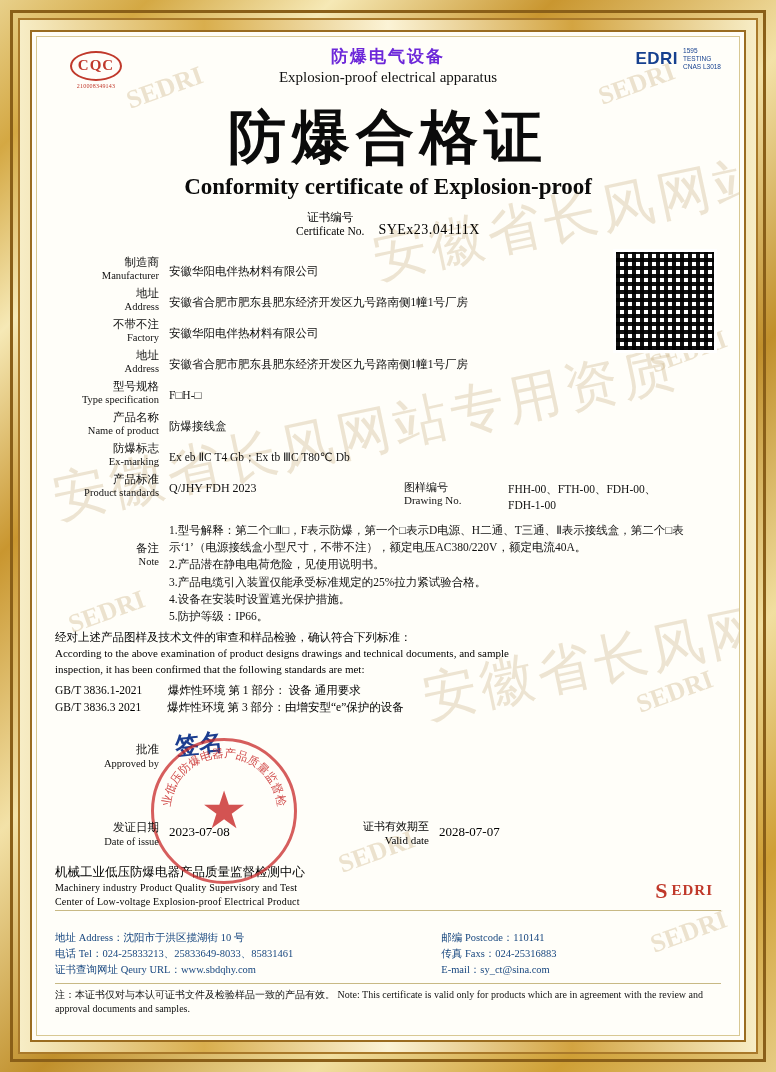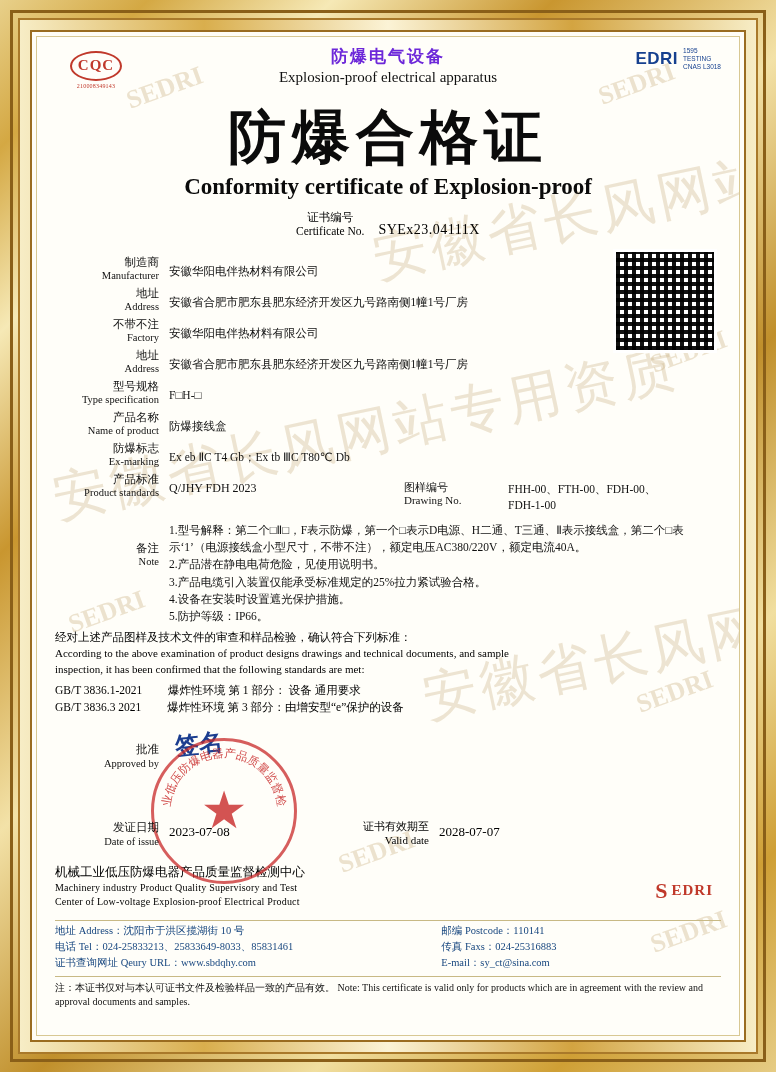--- a/index.html
+++ b/index.html
@@ -156,21 +156,21 @@
   .valid-val{font-size:13px;padding-top:4px;}
   .org{margin-top:16px;position:relative;}
   .org .cn{font-size:12.5px;}
   .org .en{font-size:10px;line-height:1.45;letter-spacing:.2px;}
   .sedri{
     position:absolute;right:8px;top:14px;display:flex;align-items:center;gap:4px;
   }
   .sedri .s{color:#c0392b;font-size:22px;font-weight:bold;font-family:"Liberation Serif",serif;}
   .sedri .t{color:#c0392b;font-size:15px;font-weight:bold;letter-spacing:1px;font-family:Liberation Serif, serif;}
   .footer{
-    margin-top:10px;border-top:1px solid #c8b985;padding-top:2px;
+    border-top:1px solid #c8b985;padding-top:19px;
     color:#17467f;font-size:10.5px;line-height:1.55;
   }
   .footer .cols{display:flex;}
   .footer .c1{width:58%;}
   .footer .c2{flex:1;}
   .footer .note{
     margin-top:4px;border-top:1px solid #c8b985;padding-top:4px;color:#111;font-size:10px;line-height:1.45;
   }
 </style>
 </head>

